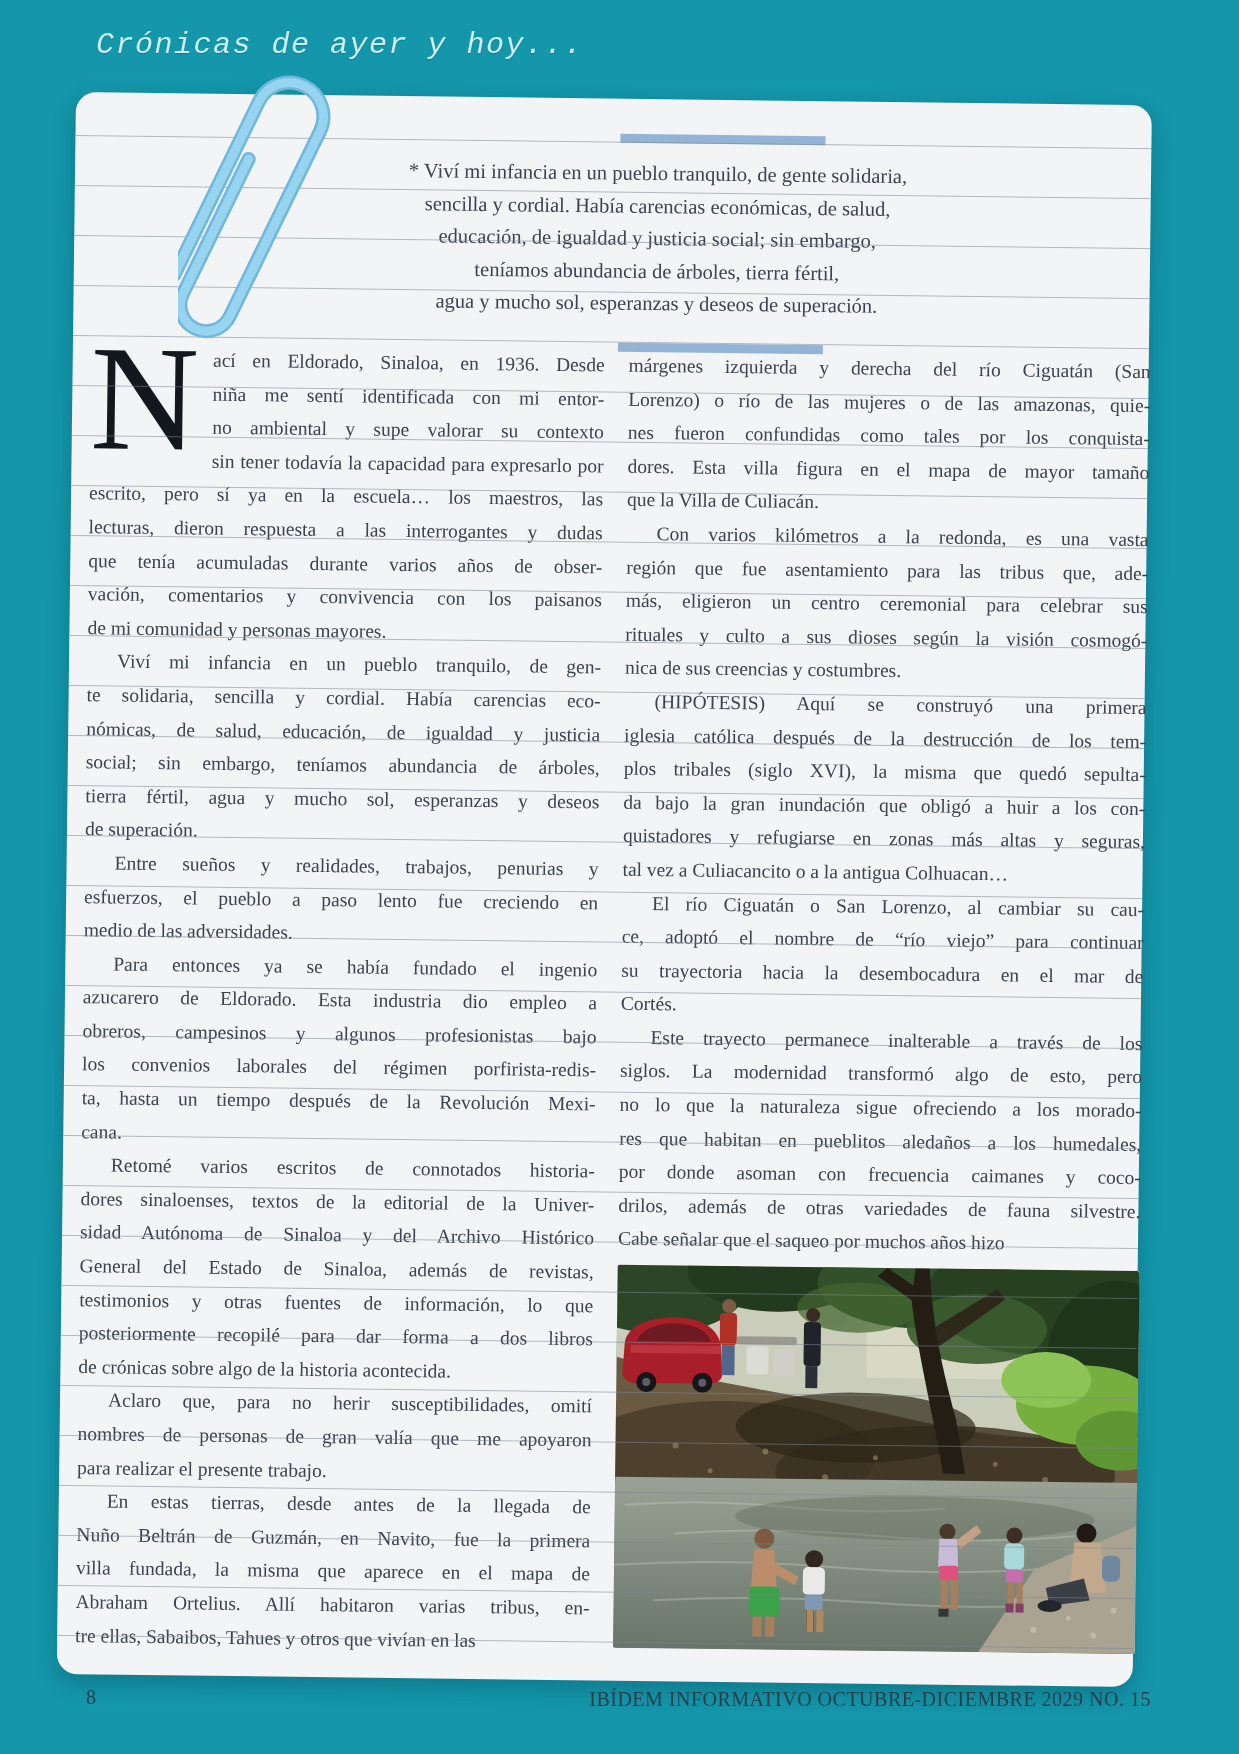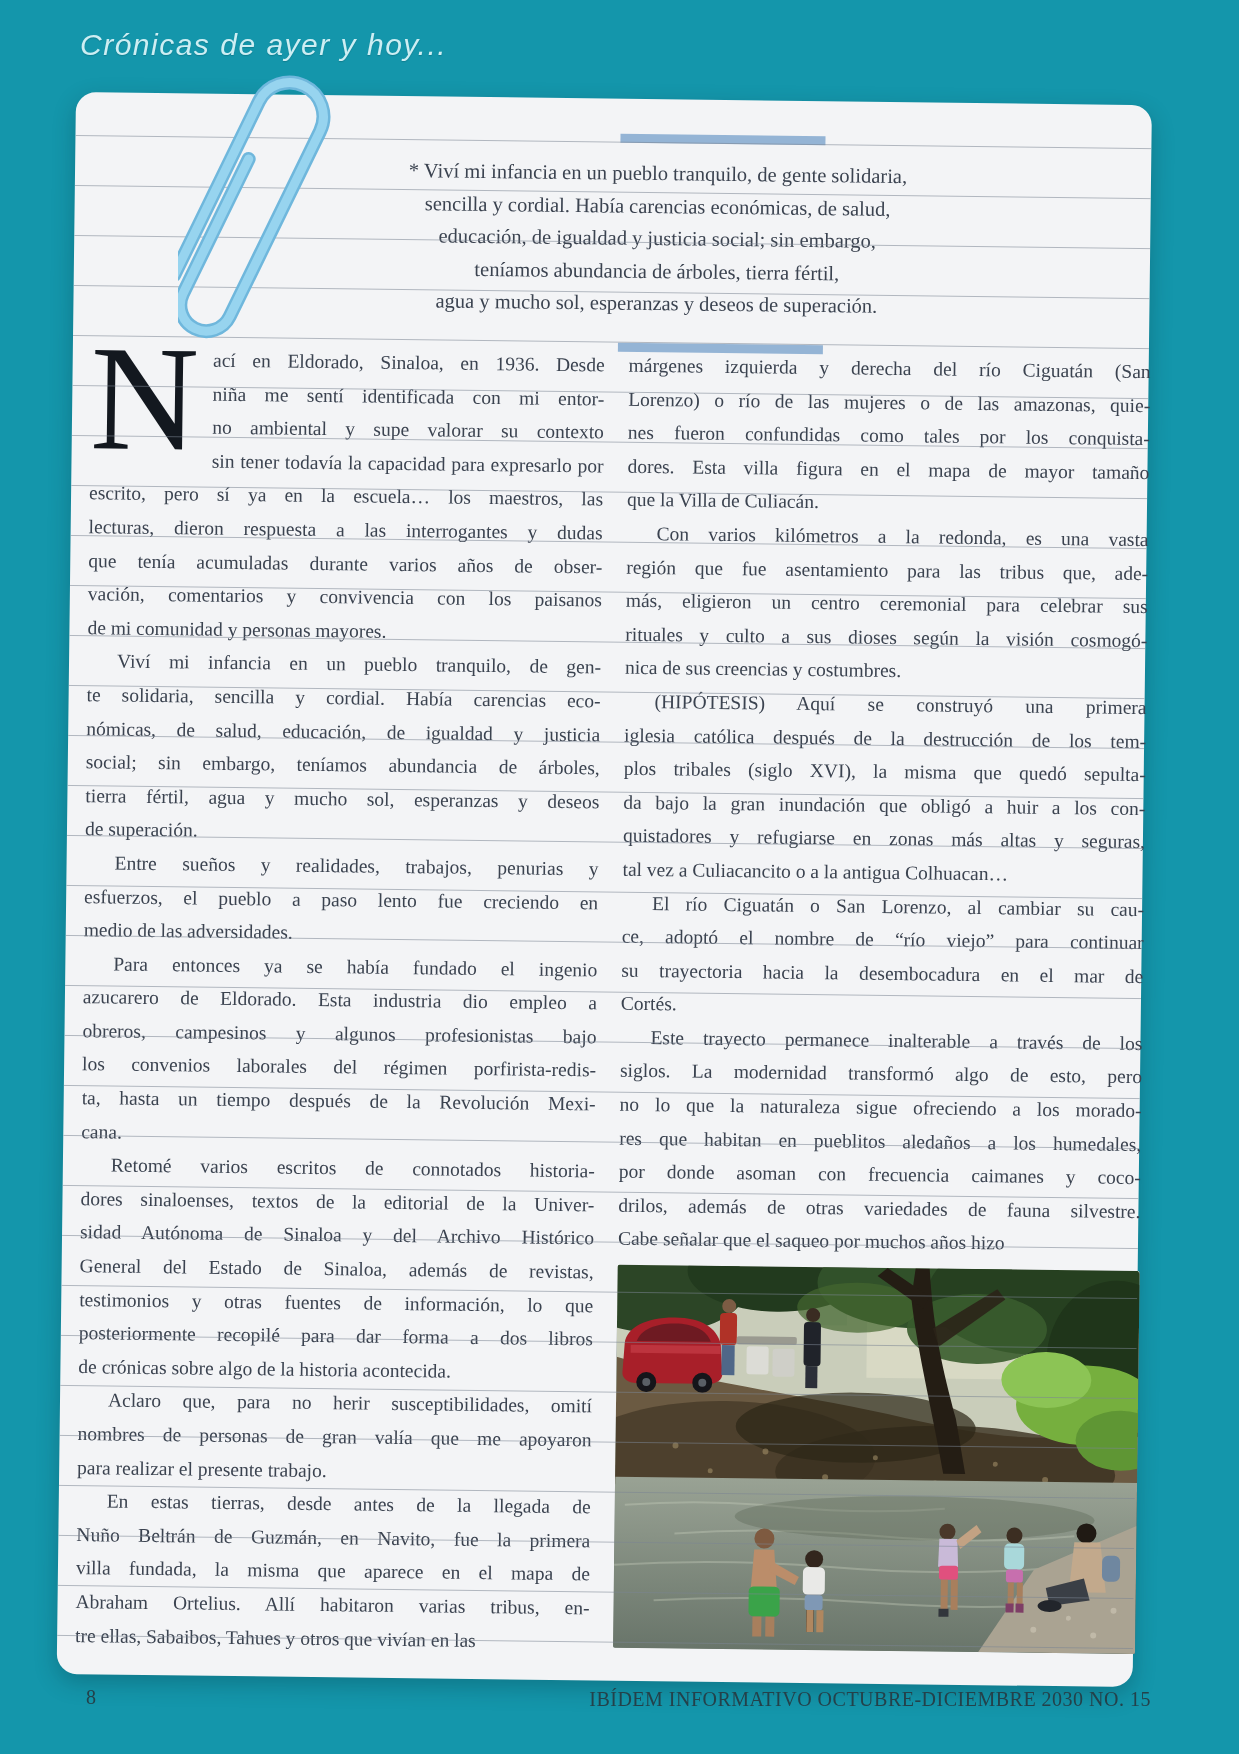--- a/index.html
+++ b/index.html
@@ -3,22 +3,22 @@
 <meta charset="utf-8">
 <style>
   html,body{margin:0;padding:0;}
   body{
     width:1239px;height:1754px;position:relative;overflow:hidden;
     background:#1496ab;
     font-family:"Liberation Serif", serif;
   }
   
   .script-title{
-    position:absolute;left:80px;top:28px;
-    font-family:Liberation Sans, sans-serif;
+    position:absolute;left:96px;top:28px;
+    font-family:Liberation Mono, monospace;
     font-style:italic;font-size:30px;letter-spacing:1.5px;
     color:#cdeef3;text-shadow:0 1px 1px rgba(0,60,70,.25);
   }
   
   .paper{
     position:absolute;left:76px;top:92px;width:1076px;height:1582px;
     background:#f3f4f6;border-radius:20px;
     transform:rotate(0.7deg);transform-origin:top left;
     box-shadow:0 8px 22px rgba(0,30,40,.25);
   }
@@ -305,13 +305,13 @@
 </div>
 
 <svg class="paperclip" viewBox="0 0 230 330" xmlns="http://www.w3.org/2000/svg">
   <g transform="rotate(26 115 60)">
     <path d="M78 255 L78 62 A34 34 0 0 1 146 62 L146 268 A26 26 0 0 1 94 268 L94 118" fill="none" stroke="#6fb7dc" stroke-width="14" stroke-linecap="round"></path>
     <path d="M78 255 L78 62 A34 34 0 0 1 146 62 L146 268 A26 26 0 0 1 94 268 L94 118" fill="none" stroke="#97d4ef" stroke-width="9" stroke-linecap="round"></path>
   </g>
 </svg>
 
 <div class="page-number">8</div>
-<div class="footer-issue">IBÍDEM INFORMATIVO OCTUBRE-DICIEMBRE 2030 NO. 15</div>
+<div class="footer-issue">IBÍDEM INFORMATIVO OCTUBRE-DICIEMBRE 2029 NO. 15</div>
 
 </body></html>

